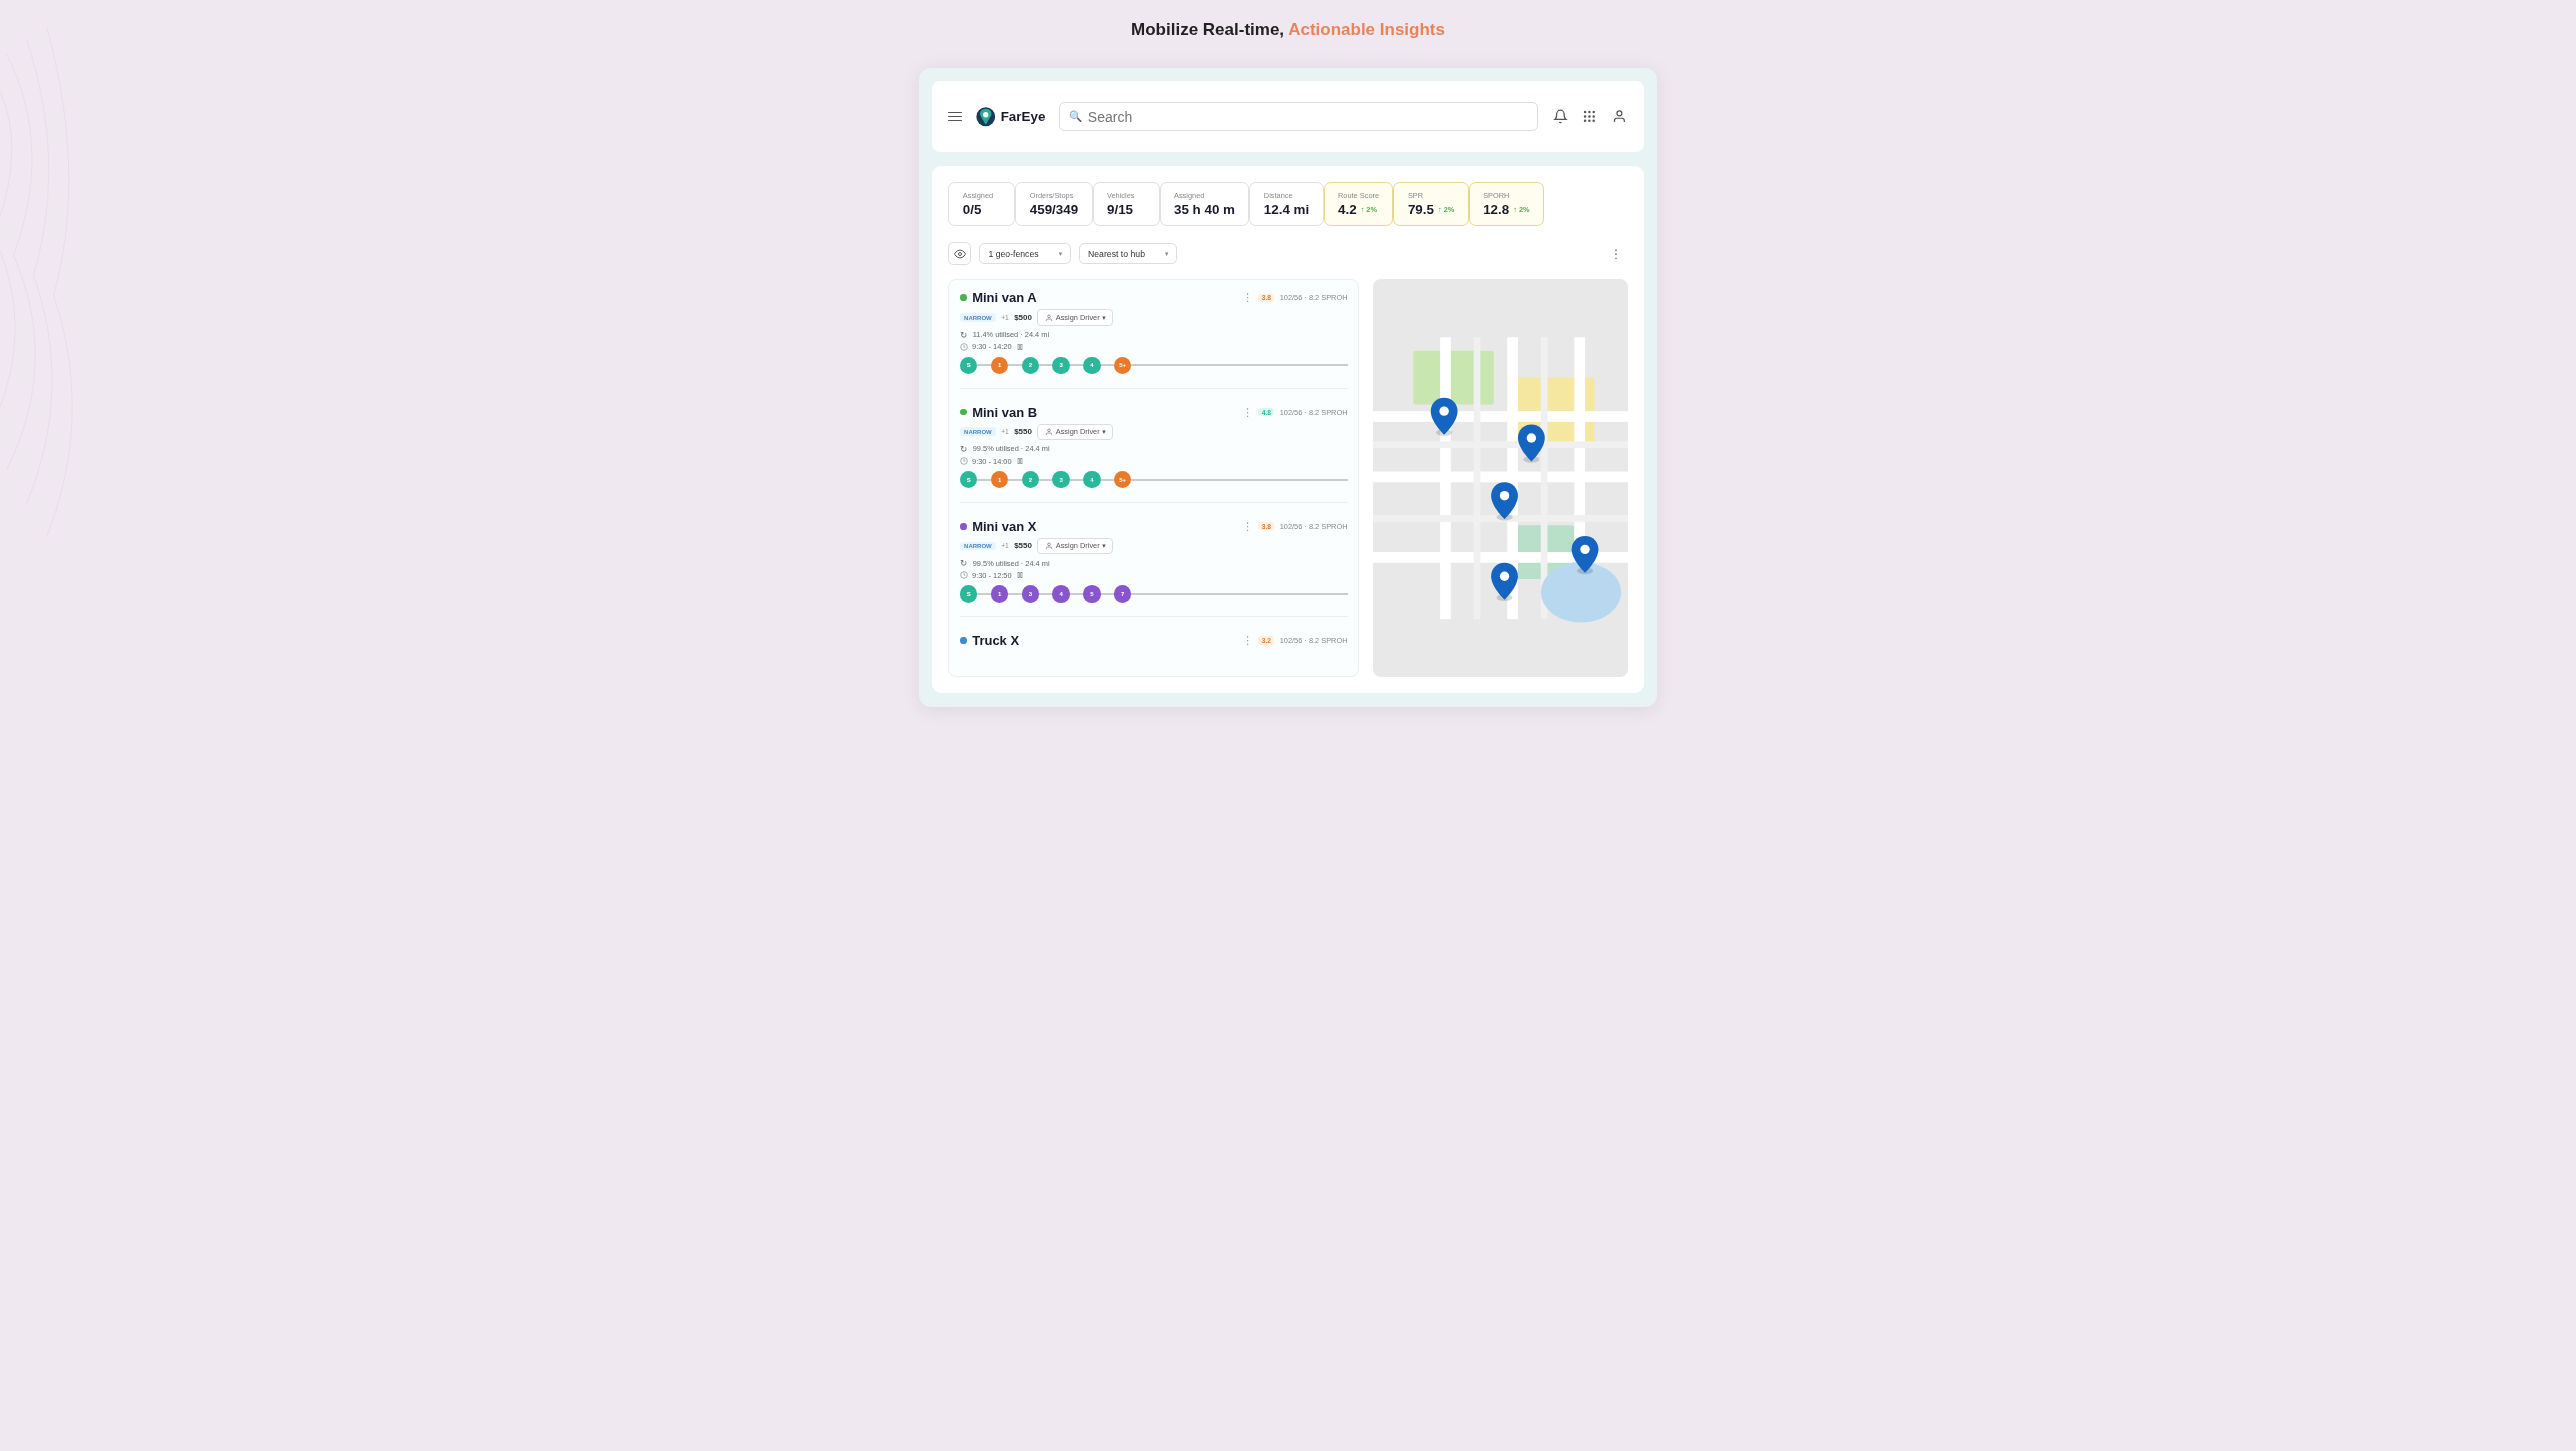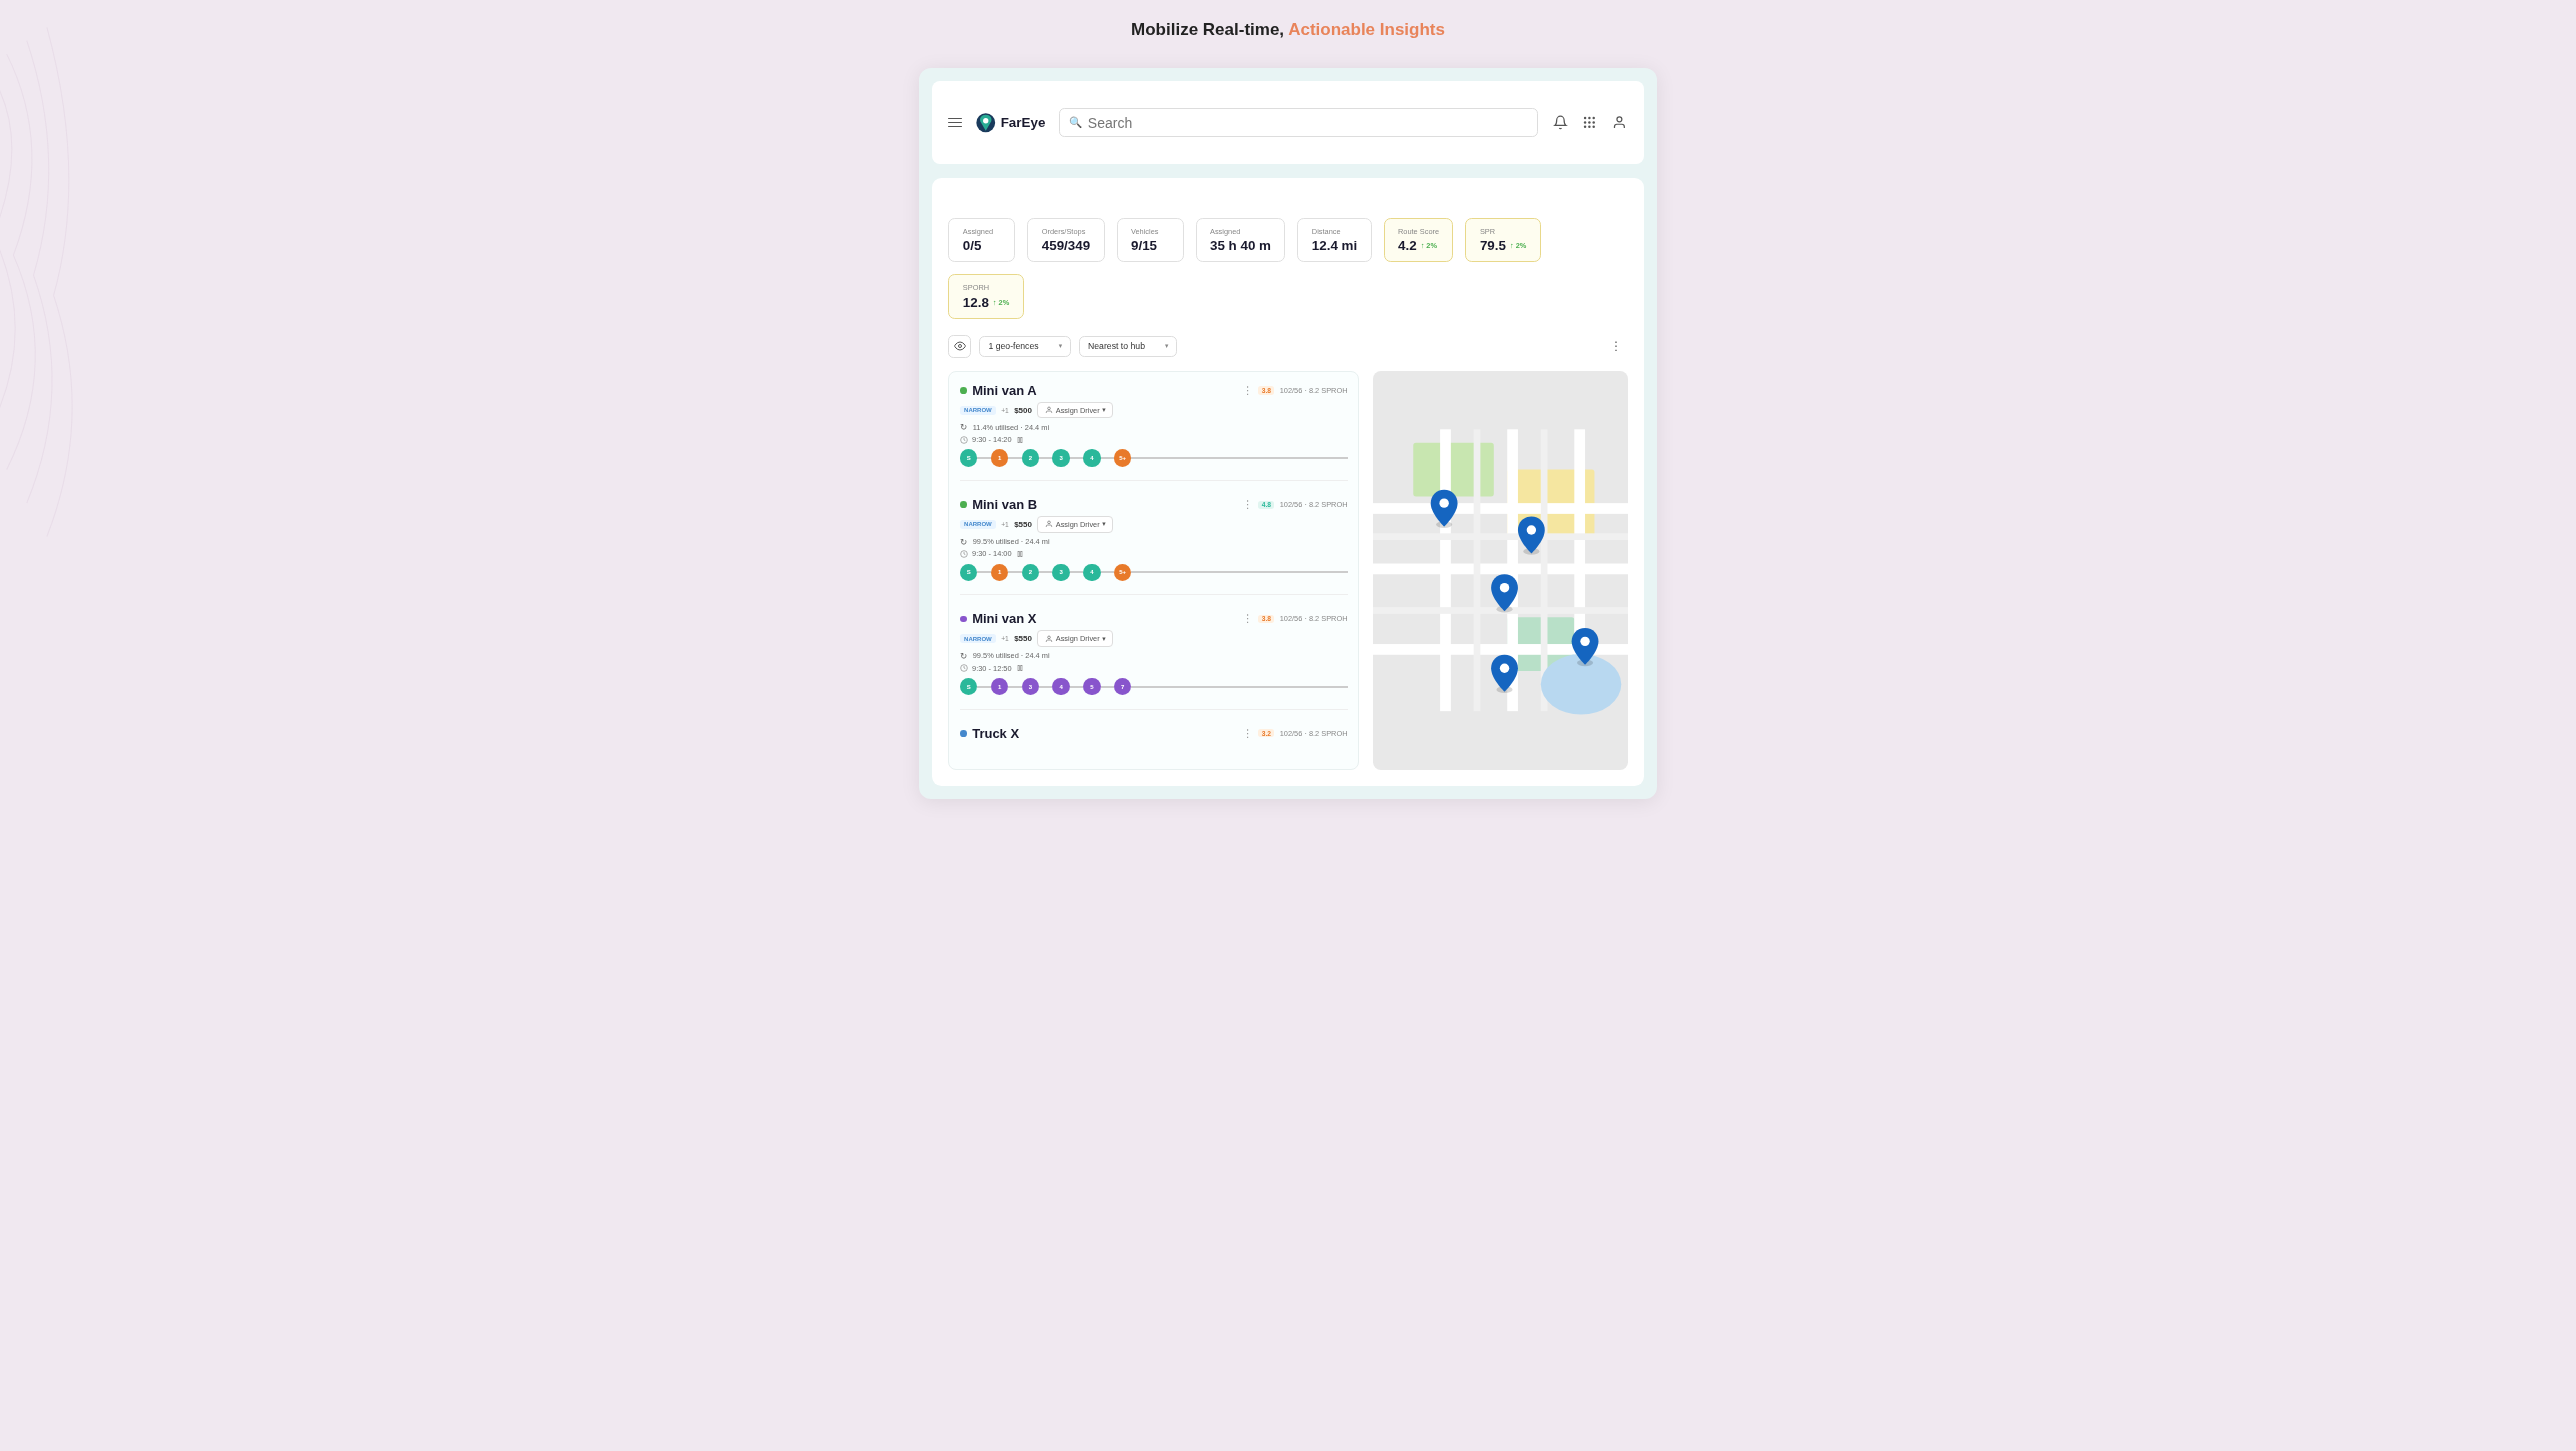--- a/index.html
+++ b/index.html
@@ -27,21 +27,21 @@
       border-radius: 12px;
       width: 100%;
       max-width: 738px;
       padding: 13.4px;
       box-shadow: 0 2.7px 20px rgba(0,0,0,0.08);
     }
     
     .app-header {
       background: white;
       border-radius: 8px;
-      padding: 27px 16px;
+      padding: 21px 16px;
       display: flex;
       align-items: center;
       gap: 13.4px;
       margin-bottom: 13.4px;
     }
     .hamburger-icon {
       display: flex;
       flex-direction: column;
       gap: 2.7px;
       cursor: pointer;
@@ -106,24 +106,23 @@
     }
     
     .main-content {
       background: white;
       border-radius: 9.4px;
       padding: 16px;
     }
     
     .stats-row {
       display: flex;
-      gap: 12px;
+      gap: 0;
       margin-bottom: 16px;
       flex-wrap: wrap;
-      margin-top: 24px;
     }
     .stat-card {
       border: 1px solid #e0e0e0;
       border-radius: 6.7px;
       padding: 8px 13.4px;
       min-width: 67px;
     }
     .stat-card.highlight {
       background: #fefdf0;
       border-color: #e8d88a;

